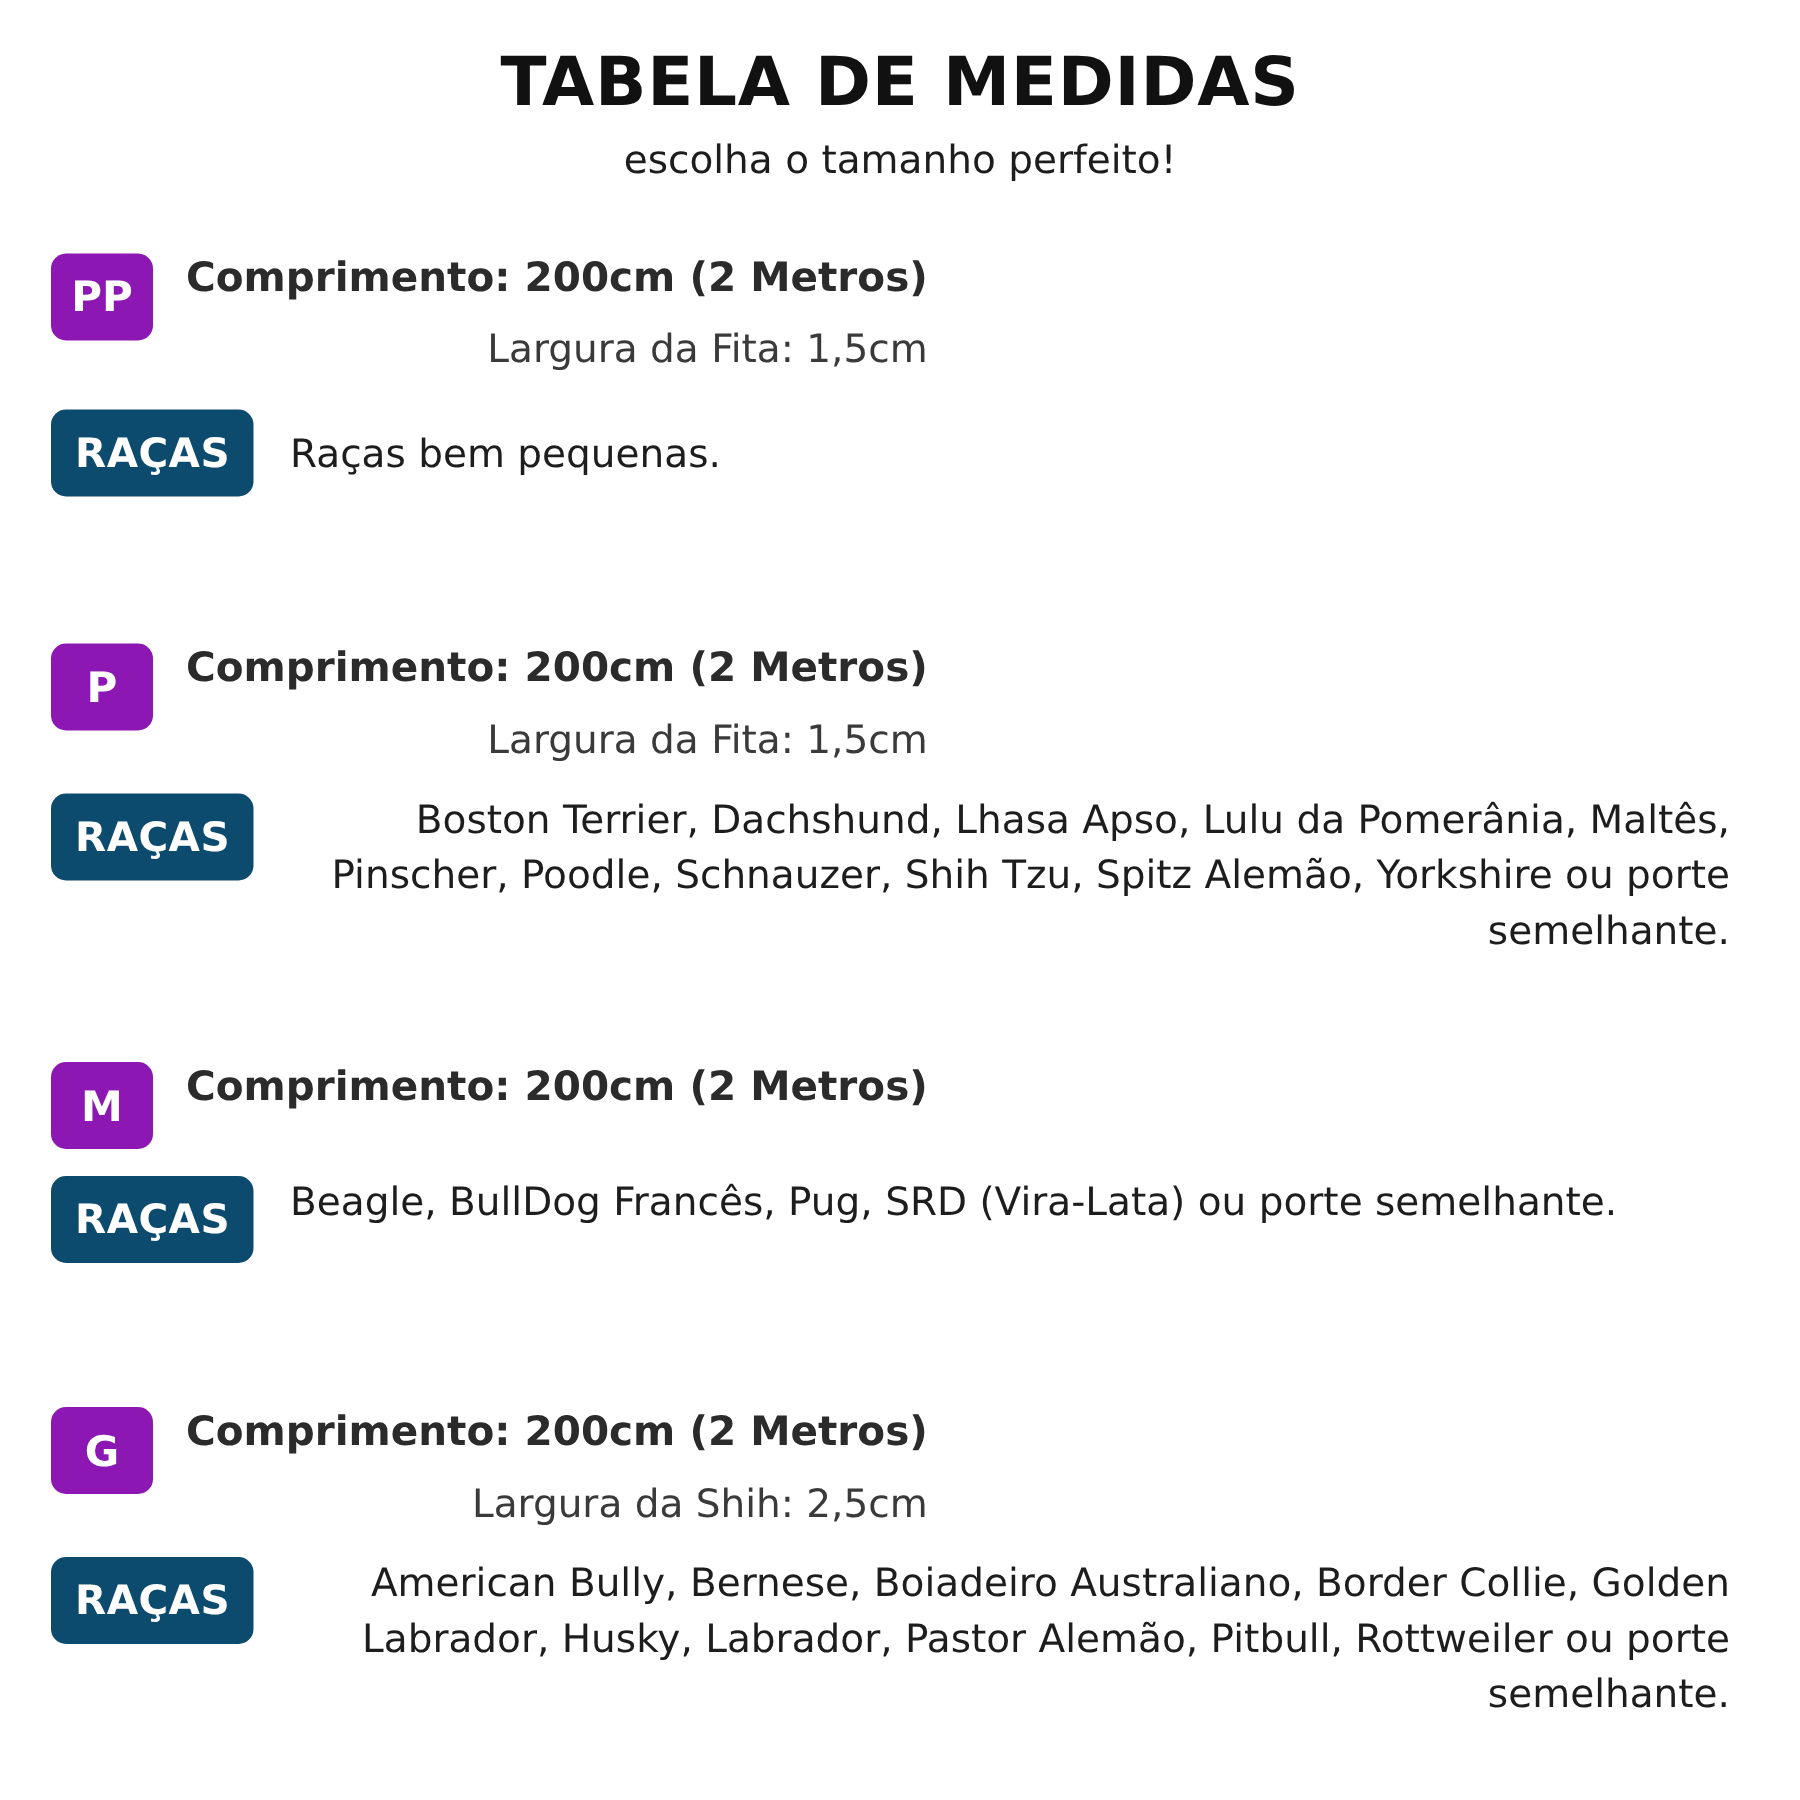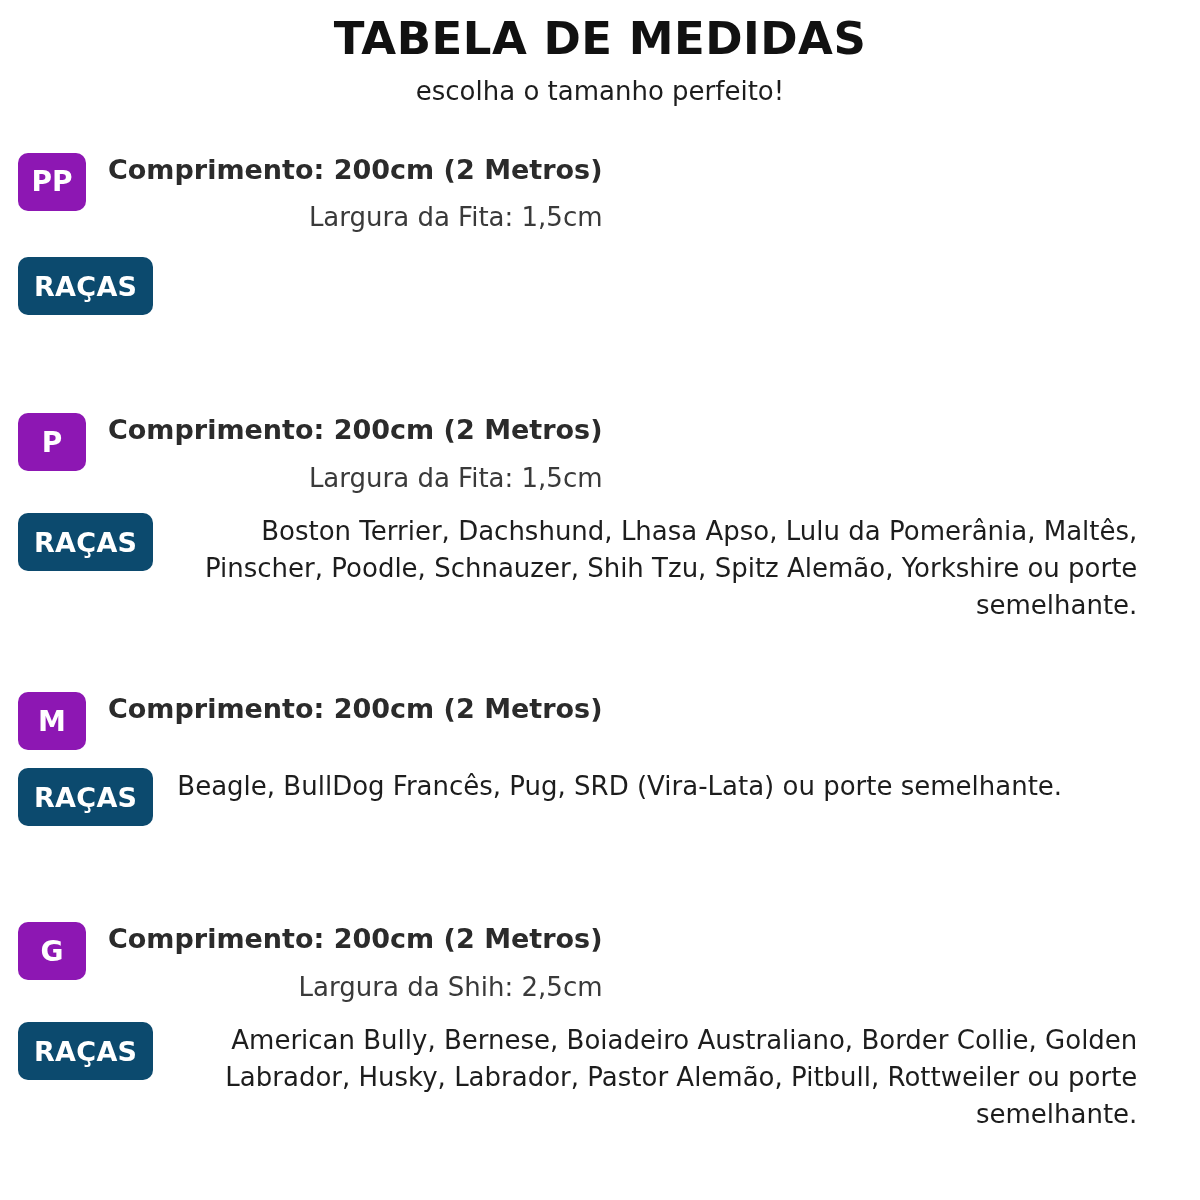--- a/index.html
+++ b/index.html
@@ -12,21 +12,21 @@
     height: 1200px;
     font-family: "DejaVu Sans", "Liberation Sans", sans-serif;
     color: #2b2b2b;
     overflow: hidden;
   }
   .page {
     width: 1200px;
     height: 1200px;
     position: relative;
     box-sizing: border-box;
-    padding: 0;
+    padding: 16px;
   }
 
   
   .header {
     text-align: center;
     padding-top: 14px;
   }
   .title {
     font-size: 45px;
     font-weight: 700;
@@ -146,20 +146,21 @@
     <div class="block" id="block-pp">
       <div class="row">
         <div class="badge badge-size">PP</div>
         <div class="measure-text">
           <div class="measure-line1">Comprimento: 200cm (2 Metros)</div>
           <div class="measure-line2">Largura da Fita: 1,5cm</div>
         </div>
       </div>
       <div class="row breed-row">
         <div class="badge badge-breed">RAÇAS</div>
+        <div class="breed-text">Raças bem pequenas.</div>
       </div>
     </div>
 
     <div class="block" id="block-p">
       <div class="row">
         <div class="badge badge-size">P</div>
         <div class="measure-text">
           <div class="measure-line1">Comprimento: 200cm (2 Metros)</div>
           <div class="measure-line2">Largura da Fita: 1,5cm</div>
         </div>

